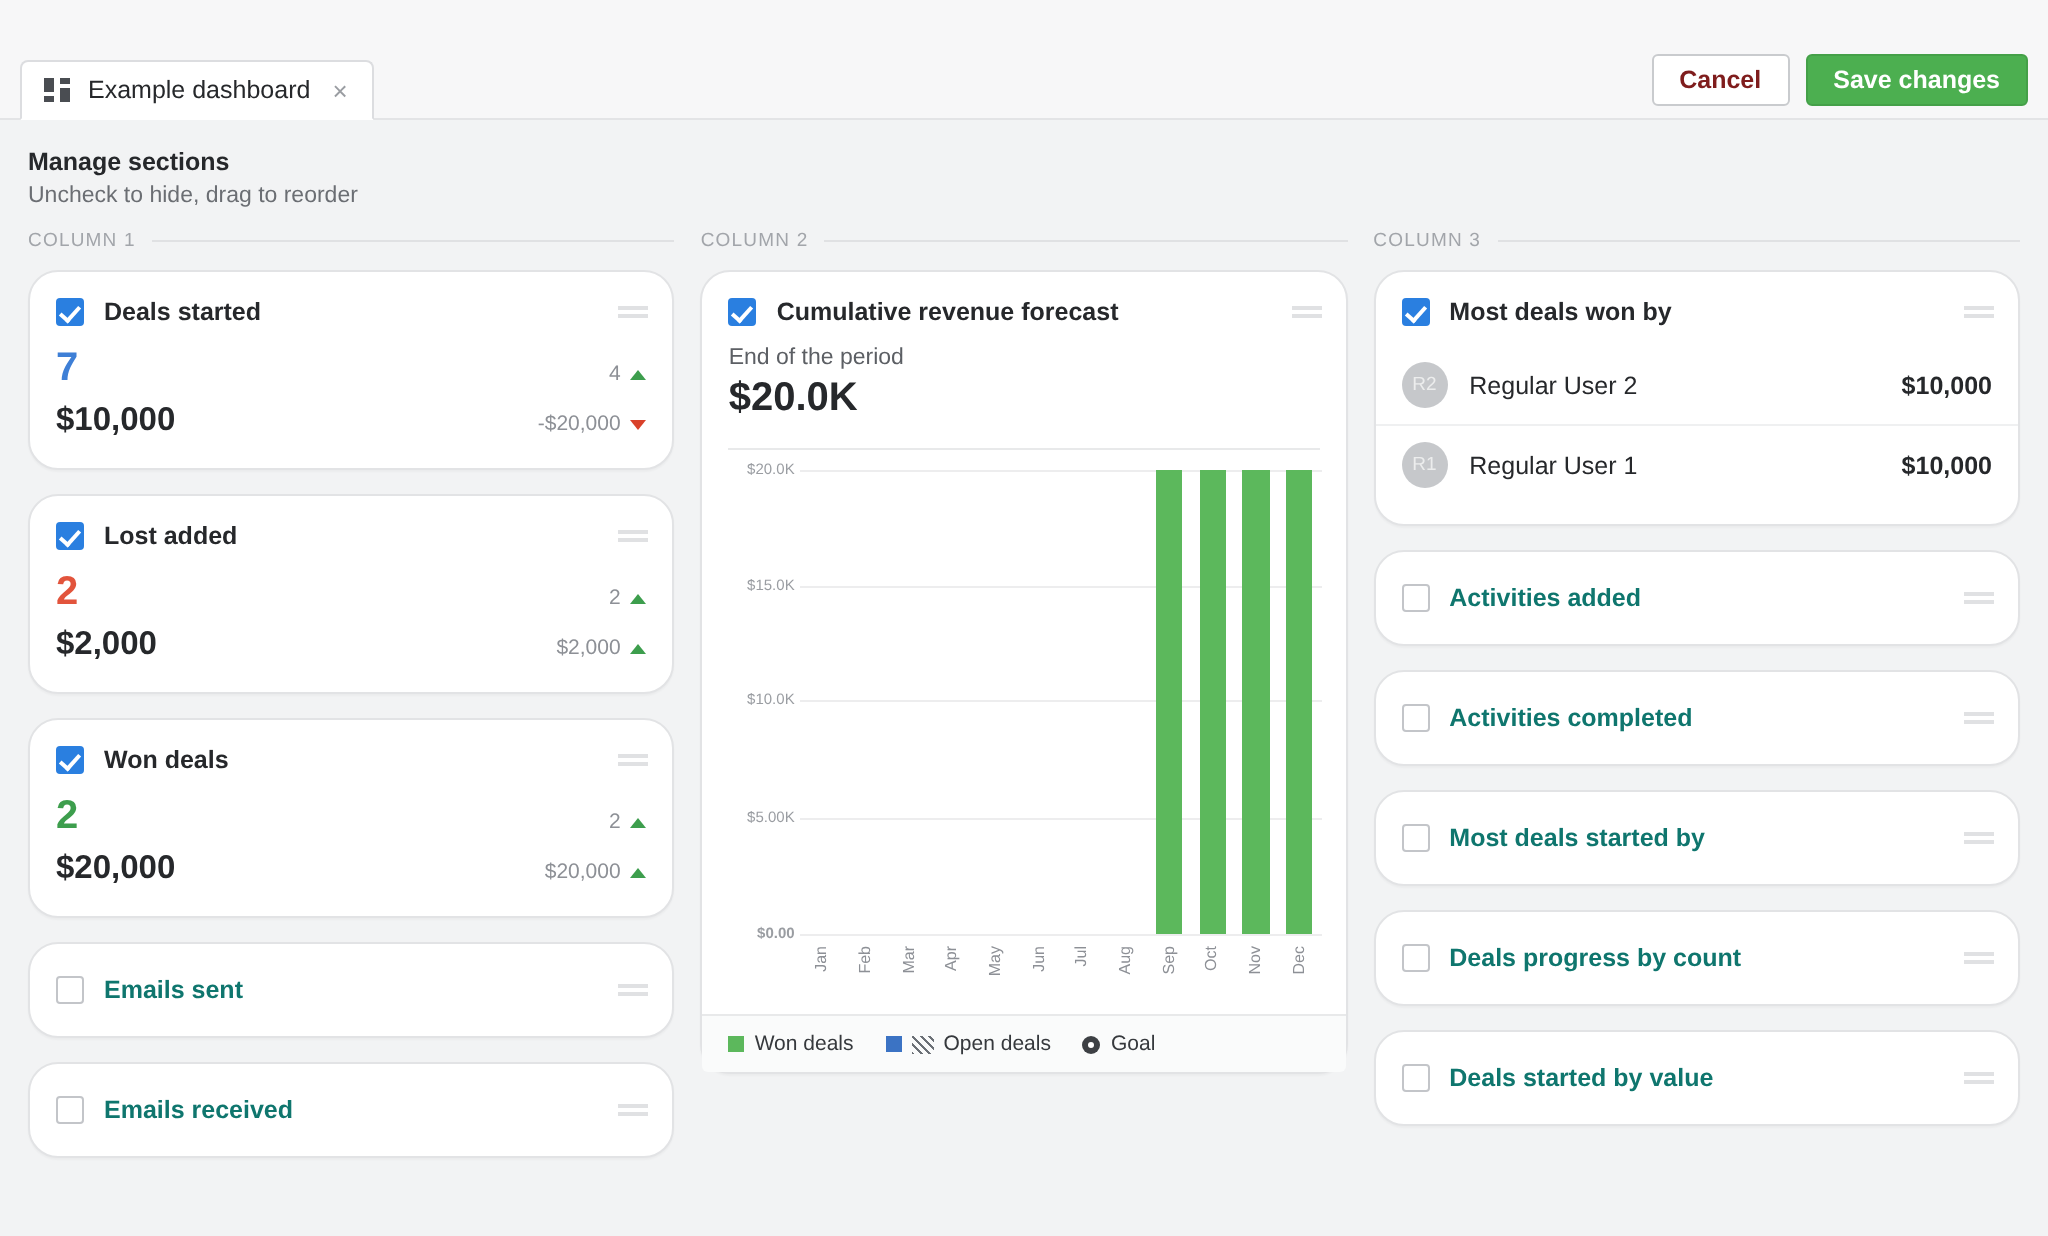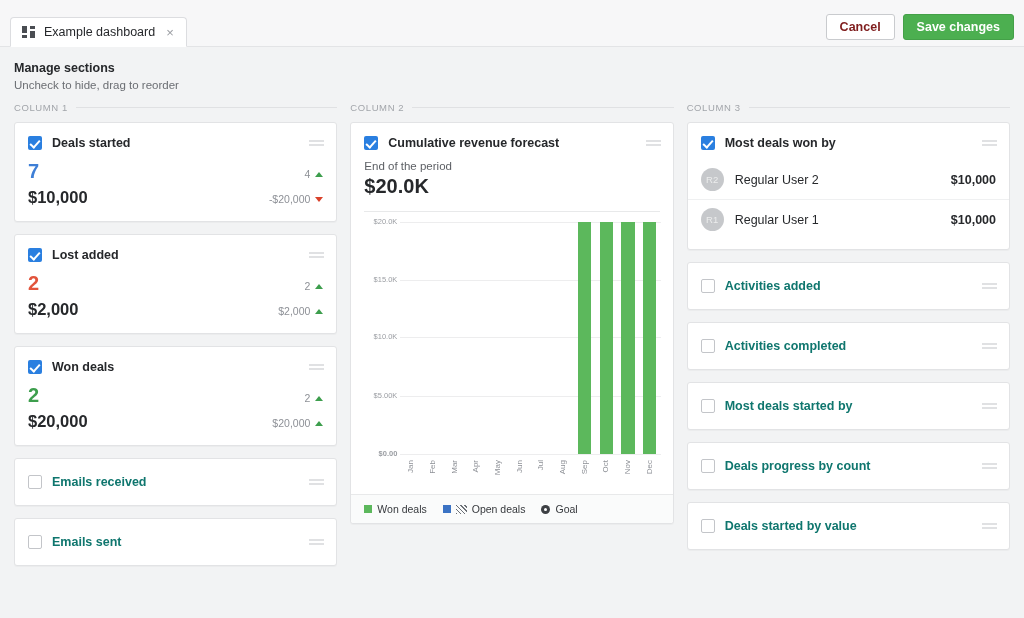--- a/index.html
+++ b/index.html
@@ -6,21 +6,21 @@
   html, body {
     width: 1024px; height: 618px;
     background: #f2f3f4;
     font-family: "Liberation Sans", sans-serif;
     color: #26282b;
     overflow: hidden;
   }
 
   
   .topbar {
-    height: 47px;
+    height: 60px;
     background: #f7f7f8;
     border-bottom: 1px solid #e3e4e6;
     display: flex;
     align-items: flex-end;
     justify-content: space-between;
     padding: 0 10px 0 10px;
     position: relative;
   }
   .tab {
     display: flex; align-items: center; gap: 9px;
@@ -66,21 +66,21 @@
   
   .columns { display: flex; gap: 13px; padding: 0 14px; align-items: flex-start; }
   .column { flex: 1 1 0; min-width: 0; }
   .col-head { display: flex; align-items: center; gap: 8px; margin-bottom: 9px; height: 12px; }
   .col-head-label { font-size: 9.5px; letter-spacing: .6px; color: #a2a5aa; white-space: nowrap; }
   .col-head-rule { flex: 1; height: 1px; background: #e0e1e3; }
 
   .card {
     background: #fff;
     border: 1px solid #e2e3e5;
-    border-radius: 3px;
+    border-radius: 15px;
     margin-bottom: 12px;
     box-shadow: 0 1px 1px rgba(0,0,0,.03);
   }
   .card-head {
     display: flex; align-items: center;
     padding: 13px 12px 10px 13px;
   }
   .card-title { font-size: 12.5px; font-weight: bold; color: #26282b; flex: 1; }
   .card-title.off { color: #0f766e; font-weight: bold; }
 
@@ -281,31 +281,31 @@
             <span class="delta up">
               <span>$20,000</span>
               <span class="tri up"></span>
             </span>
           </div>
         </div>
       </div>
       <div class="card collapsed">
         <div class="card-head">
           <span class="cb off"></span>
+          <span class="card-title off">Emails sent</span>
+          <span class="drag">
+            <i></i>
+            <i></i>
+          </span>
+        </div>
+      </div>
+      <div class="card collapsed">
+        <div class="card-head">
+          <span class="cb off"></span>
           <span class="card-title off">Emails received</span>
-          <span class="drag">
-            <i></i>
-            <i></i>
-          </span>
-        </div>
-      </div>
-      <div class="card collapsed">
-        <div class="card-head">
-          <span class="cb off"></span>
-          <span class="card-title off">Emails sent</span>
           <span class="drag">
             <i></i>
             <i></i>
           </span>
         </div>
       </div>
     </div>
     <div class="column">
       <div class="col-head">
         <span class="col-head-label">COLUMN 2</span>

